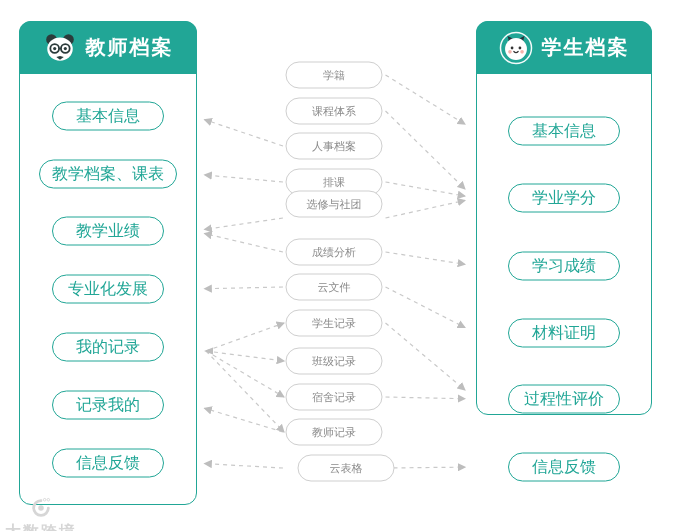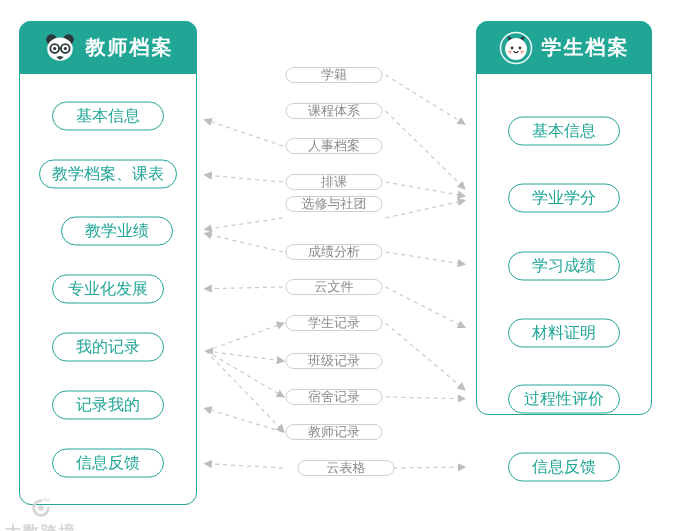--- a/index.html
+++ b/index.html
@@ -12,21 +12,21 @@
   .panel-header{
     position:absolute;left:-1px;top:-1px;right:-1px;height:53px;background:var(--teal);
     border-radius:12px 12px 0 0;display:flex;align-items:center;justify-content:center;gap:9px;
   }
   .panel-title{color:#fff;font-size:20px;font-weight:bold;letter-spacing:2px;}
   .pill{
     position:absolute;transform:translate(-50%,-50%);display:inline-flex;align-items:center;justify-content:center;
     box-sizing:border-box;background:#fff;border-radius:15px;white-space:nowrap;z-index:3;
   }
   .pill.accent{height:29px;min-width:112px;padding:0 12px;border:1px solid var(--teal);color:var(--teal);font-size:16px;}
-  .pill.plain{height:16px;min-width:97px;padding:0 12px;border:1px solid var(--gray-border);color:var(--gray-text);font-size:13px;}
+  .pill.plain{height:27px;min-width:97px;padding:0 12px;border:1px solid var(--gray-border);color:var(--gray-text);font-size:11px;}
   svg.connectors{position:absolute;left:0;top:0;pointer-events:none;z-index:2;}
   .watermark{
     position:absolute;left:5px;top:497px;display:flex;align-items:center;gap:3px;
     color:var(--wm);font-weight:bold;font-size:16px;letter-spacing:2px;z-index:5;flex-direction:column;
   }
 </style>
 </head>
 <body>
 
 <div class="stage" style="--teal: #21a696; --gray-border: #cfcfcf; --gray-text: #8b8b8b; --line: #c9c9c9; --wm: #d6d6d6;">
@@ -94,21 +94,21 @@
           <path d="M14 19.3 Q16 21.3 18 19.3" stroke="#333" stroke-width="1.2" fill="none" stroke-linecap="round"></path>
         </svg>
       </span>
       <span class="panel-title">学生档案</span>
     </div>
   </div>
 
   <div id="pill-layer">
       <div class="pill accent" style="left: 108px; top: 116px;">基本信息</div>
       <div class="pill accent" style="left: 108px; top: 174px;">教学档案、课表</div>
-      <div class="pill accent" style="left: 117px; top: 231px;">教学业绩</div>
+      <div class="pill accent" style="left: 108px; top: 231px;">教学业绩</div>
       <div class="pill accent" style="left: 108px; top: 289px;">专业化发展</div>
       <div class="pill accent" style="left: 108px; top: 347px;">我的记录</div>
       <div class="pill accent" style="left: 108px; top: 405px;">记录我的</div>
       <div class="pill accent" style="left: 108px; top: 463px;">信息反馈</div>
       <div class="pill plain" style="left: 334px; top: 75px;">学籍</div>
       <div class="pill plain" style="left: 334px; top: 111px;">课程体系</div>
       <div class="pill plain" style="left: 334px; top: 146px;">人事档案</div>
       <div class="pill plain" style="left: 334px; top: 182px;">排课</div>
       <div class="pill plain" style="left: 334px; top: 204px;">选修与社团</div>
       <div class="pill plain" style="left: 334px; top: 252px;">成绩分析</div>

